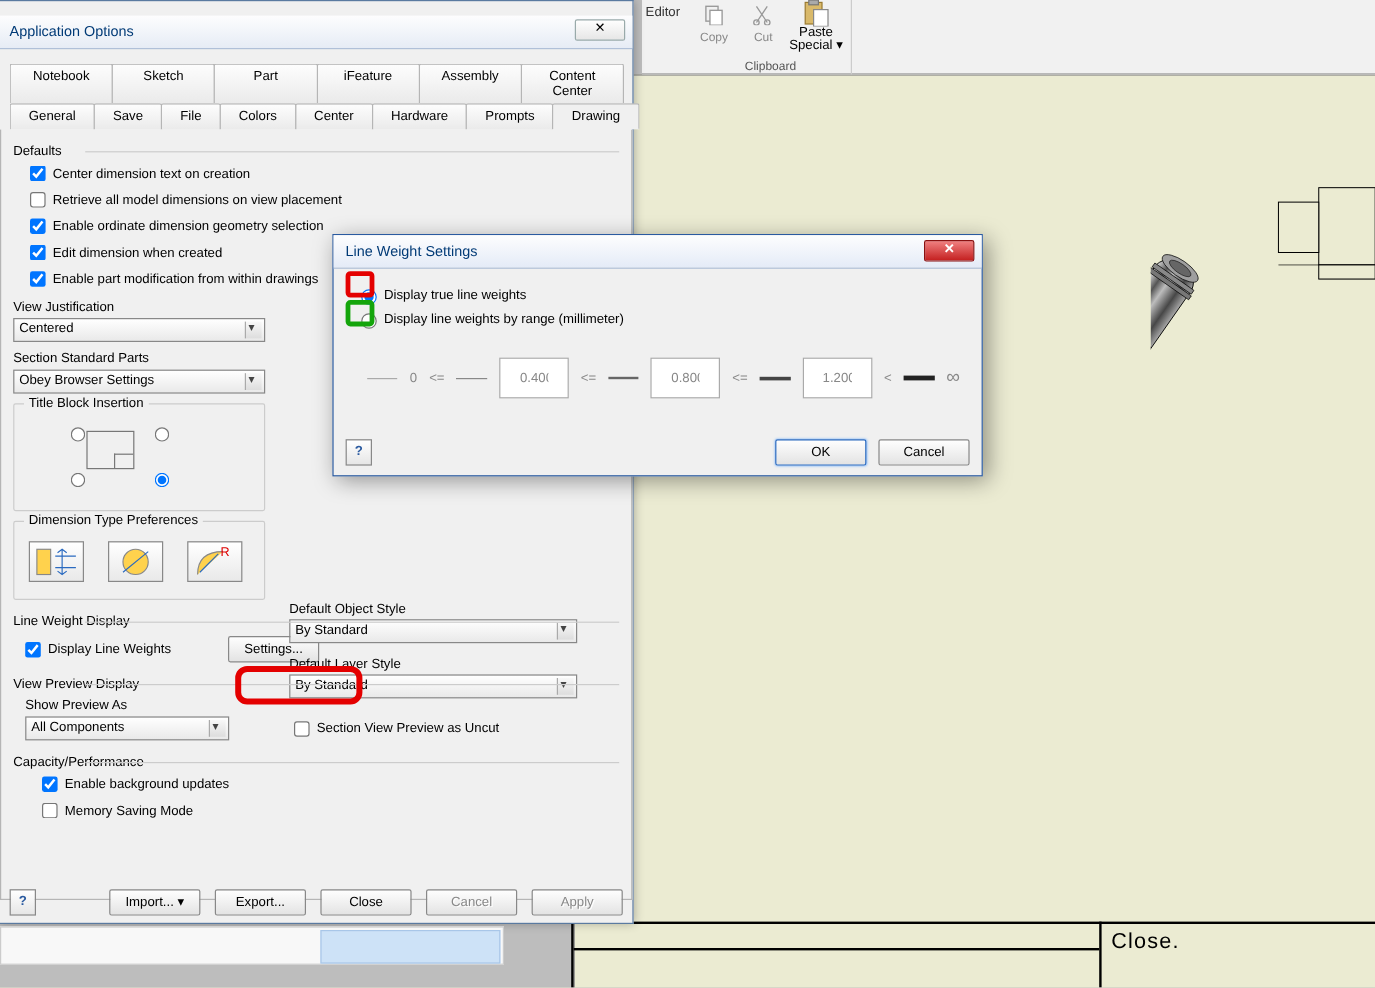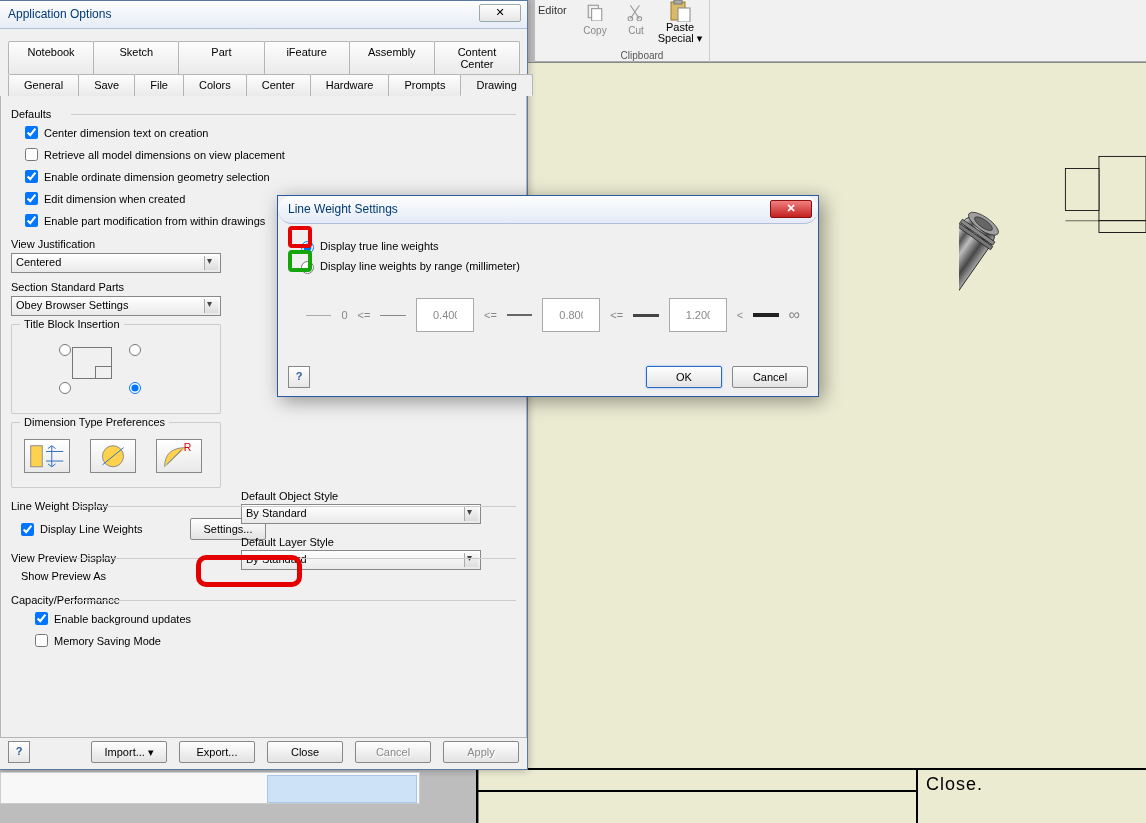--- a/index.html
+++ b/index.html
@@ -17,21 +17,21 @@
   .ribbon-editor-label {position:absolute;left:3px;top:4px;font-size:11px;color:#333;}
   .clipboard-group{position:absolute;left:40px;top:0;width:135px;height:62px;border-right:1px solid #ccc;}
   .clip-btn{display:inline-block;width:32px;height:40px;text-align:center;vertical-align:top;margin-right:6px;color:#888;}
   .clip-btn .ic{width:18px;height:18px;margin:1px auto 2px;}
   .clip-lbl{font-size:10px;}
   .paste-btn{position:absolute;right:4px;top:0;width:50px;height:42px;text-align:center;}
   .group-name{position:absolute;bottom:1px;left:0;right:0;text-align:center;font-size:10px;color:#555;}
 
   
   .app-options { position: absolute; left: 0; top: 0; width: 528px; height: 770px; background: #f0f0f0; border: 1px solid #5a7aa0; border-left:none; box-shadow: 0 0 8px rgba(0,0,0,0.3);}
-  .ao-titlebar { height: 28px; background: linear-gradient(#fdfdfe,#e6ecf5); border-bottom:1px solid #b0c0d8; position:relative; padding:6px 8px;}
+  .ao-titlebar { height: 28px; background: linear-gradient(#fdfdfe,#e6ecf5); border-bottom:1px solid #b0c0d8; position:relative; padding:6px 8px;margin-top:12px;}
   .ao-title { color:#003a76; font-size:12px;}
   .ao-close-cluster { position:absolute; right:6px; top:3px; width:42px; height:18px; border:1px solid #9aa; border-radius:2px; background:linear-gradient(#fefefe,#e6e6e6); text-align:center; line-height:15px;}
 
   
   .tabstrip { margin: 12px 8px 0 8px; }
   .tab-row { display:flex; }
   .tab { flex:1; text-align:center; padding:4px 15px; background:linear-gradient(#fdfdfd,#eaeaea); border:1px solid #b5b5b5; border-bottom:none; border-radius:2px 2px 0 0; margin-right:-1px; cursor:default;}
   .tab.active { background:#f0f0f0; border-bottom:1px solid #f0f0f0; position:relative; z-index:2;}
 
   .tab-content { border:1px solid #b5b5b5; border-top:none; background:#f0f0f0; padding:8px 10px; height: 642px; position:relative;}
@@ -65,21 +65,21 @@
 
   .bottom-buttons{ position:absolute; bottom:6px; left:8px; right:8px; display:flex; gap:12px; align-items:center;}
   .help-icon{width:22px;height:22px;border:1px solid #888;background:linear-gradient(#fff,#e6e6e6);text-align:center;line-height:19px;color:#2a5aa0;font-weight:bold;}
 
   
   .hl-red { position:absolute; border:5px solid #e40000; border-radius:10px; pointer-events:none;}
   .hl-green{ position:absolute; border:4px solid #14a50b; border-radius:4px; pointer-events:none;}
 
   
   .modal { position:absolute; left:277px; top:195px; width:542px; height:202px; background:#f0f0f0; border:1px solid #2a5aa0; box-shadow:4px 4px 18px rgba(0,0,0,0.4); z-index:50;}
-  .modal-titlebar{height:28px;background:linear-gradient(#fdfdfe,#e4ebf7);position:relative;padding:6px 10px;border-bottom:1px solid #b0c0d8;border-radius:14px;}
+  .modal-titlebar{height:28px;background:linear-gradient(#fdfdfe,#e4ebf7);position:relative;padding:6px 10px;border-bottom:1px solid #b0c0d8;}
   .modal-title{font-size:12px;color:#003a76;}
   .modal-close{position:absolute;right:6px;top:4px;width:42px;height:18px;background:linear-gradient(#f08080,#c42020);border:1px solid #8a1010;border-radius:2px;color:#fff;text-align:center;line-height:14px;font-weight:bold;}
   .modal-body{padding:10px 18px;position:relative;height:calc(100% - 28px);}
   .radio-row{display:flex;align-items:center;margin:4px 0;}
   .radio-row input{margin-right:6px;}
   .lw-row{display:flex;align-items:center;gap:10px;margin-top:24px;margin-left:10px;color:#888;}
   .lw-preview{width:48px;height:0;border-top-style:solid;display:inline-block;}
   .lw-input{width:58px;height:20px;border:1px solid #aaa;background:#fff;text-align:center;color:#888;padding:16px;}
   .modal-footer{position:absolute;bottom:8px;left:10px;right:10px;display:flex;justify-content:flex-end;gap:10px;}
   .modal-footer .help-icon{position:absolute;left:0;}
@@ -267,20 +267,27 @@
 
     <div class="sec-header" style="margin-top:12px;"><span class="sec-label header-inline">Line Weight Display</span></div>
     <div style="display:flex;align-items:center;margin:6px 0 0 6px;">
       <input type="checkbox" id="cb-lw" style="margin-right: 6px;" checked="">
       <label style="width:150px;">Display Line Weights</label>
       <span class="btn" id="settings-btn">Settings...</span>
     </div>
 
     <div class="sec-header" style="margin-top:12px;"><span class="sec-label header-inline">View Preview Display</span></div>
     <div class="sec-label" style="margin-left:10px;margin-top:6px;">Show Preview As</div>
+    <div style="display:flex;align-items:center;gap:50px;margin-left:10px;">
+      <div class="combo" style="width:170px;"><span>All Components</span><span class="arrow"></span></div>
+      <div style="display:flex;align-items:center;">
+          <input type="checkbox" id="cb-uncut" style="margin-right: 6px;">
+          <label>Section View Preview as Uncut</label>
+        </div>
+    </div>
 
     <div class="sec-header" style="margin-top:12px;"><span class="sec-label header-inline">Capacity/Performance</span></div>
     <div class="check-row" style="margin-left:20px;">
         <input type="checkbox" id="cb-bg" checked="" style="">
         <label>Enable background updates</label>
       </div>
     <div class="check-row" style="margin-left:20px;">
         <input type="checkbox" id="cb-mem" style="">
         <label>Memory Saving Mode</label>
       </div>

